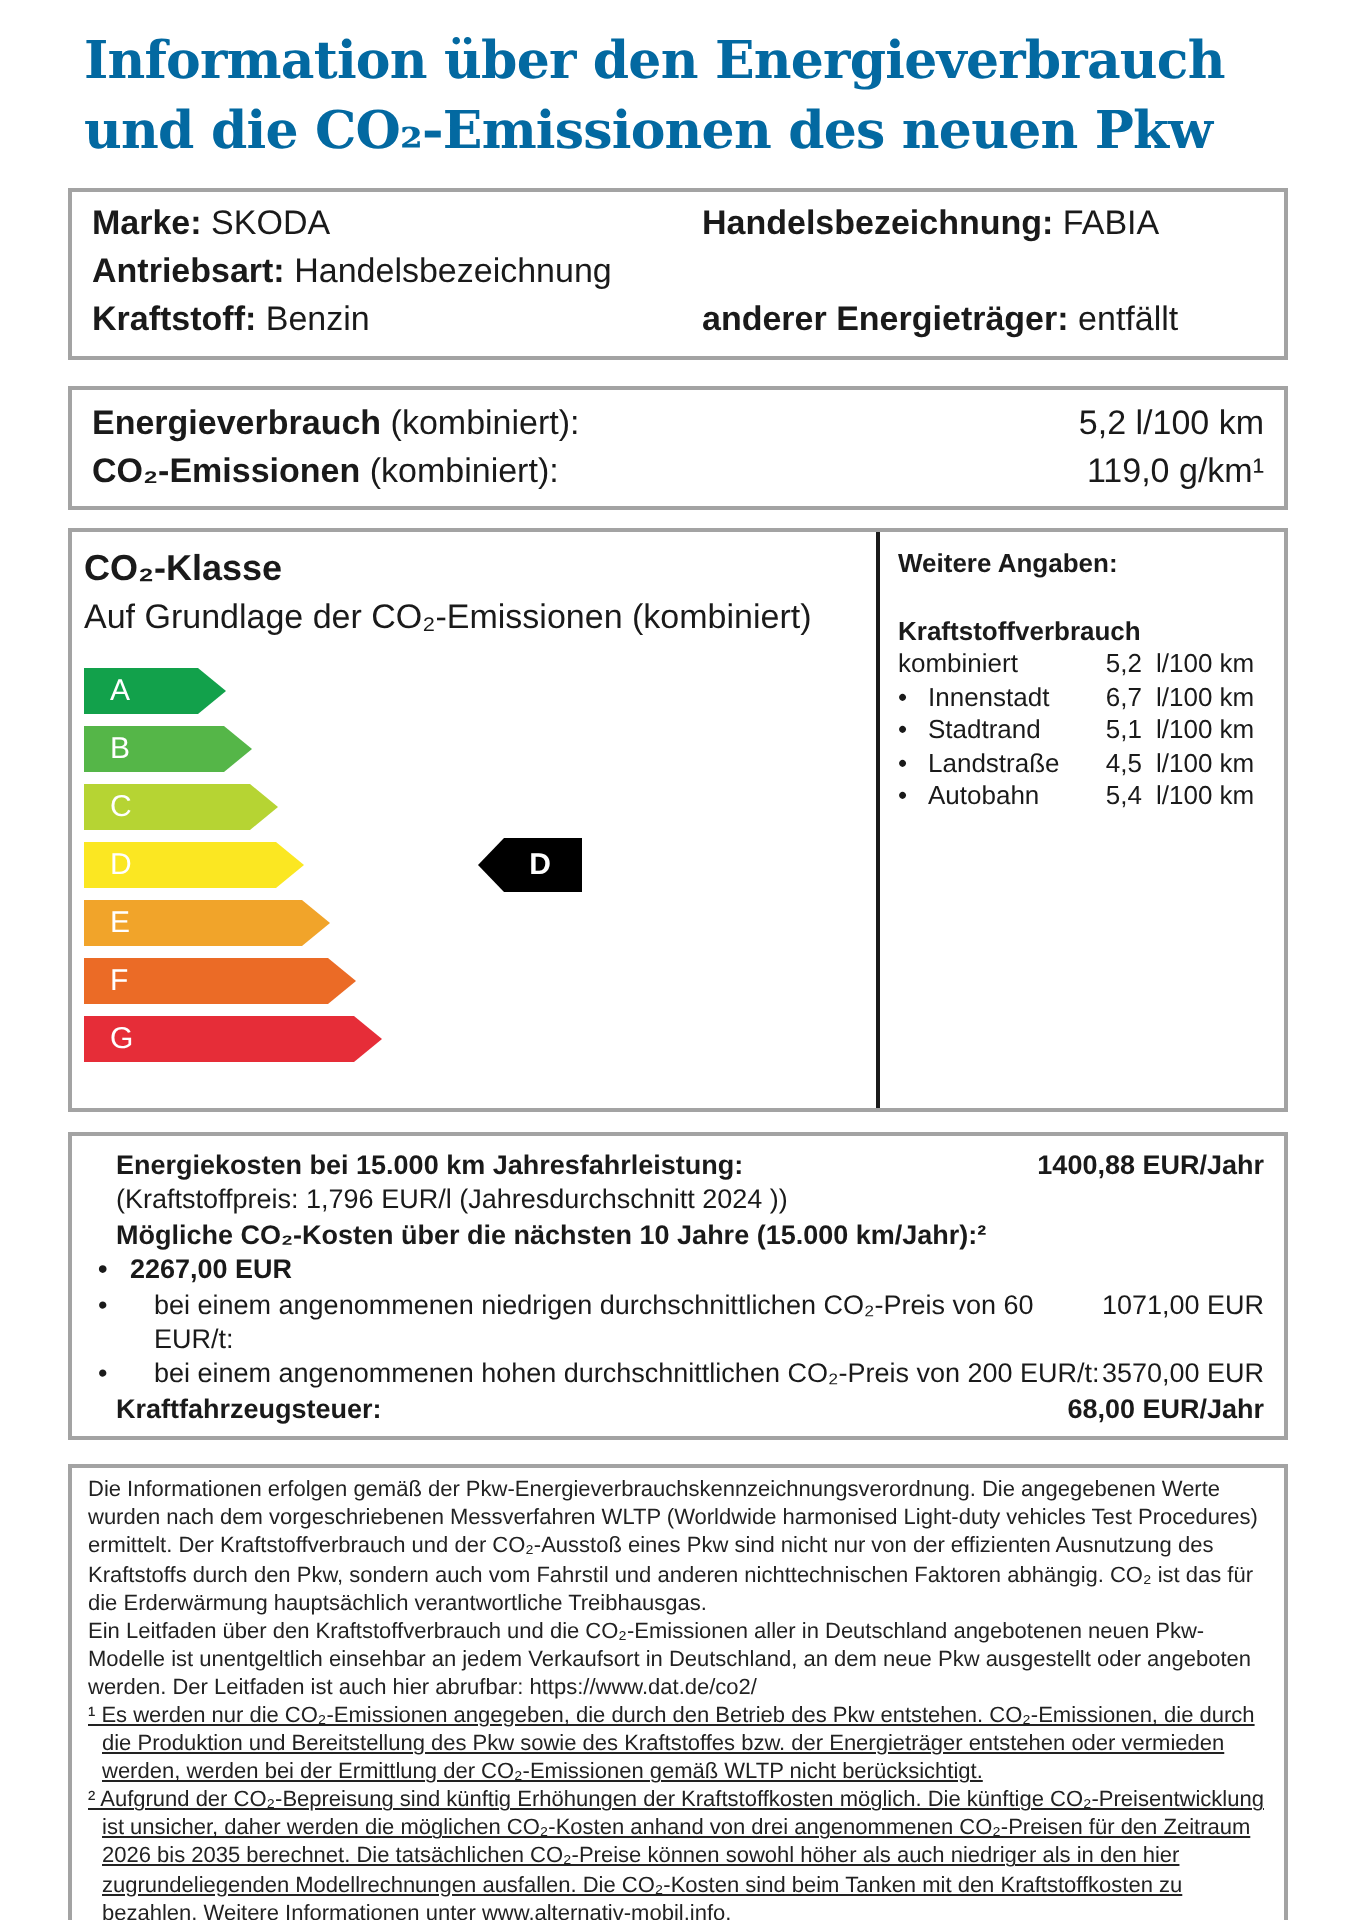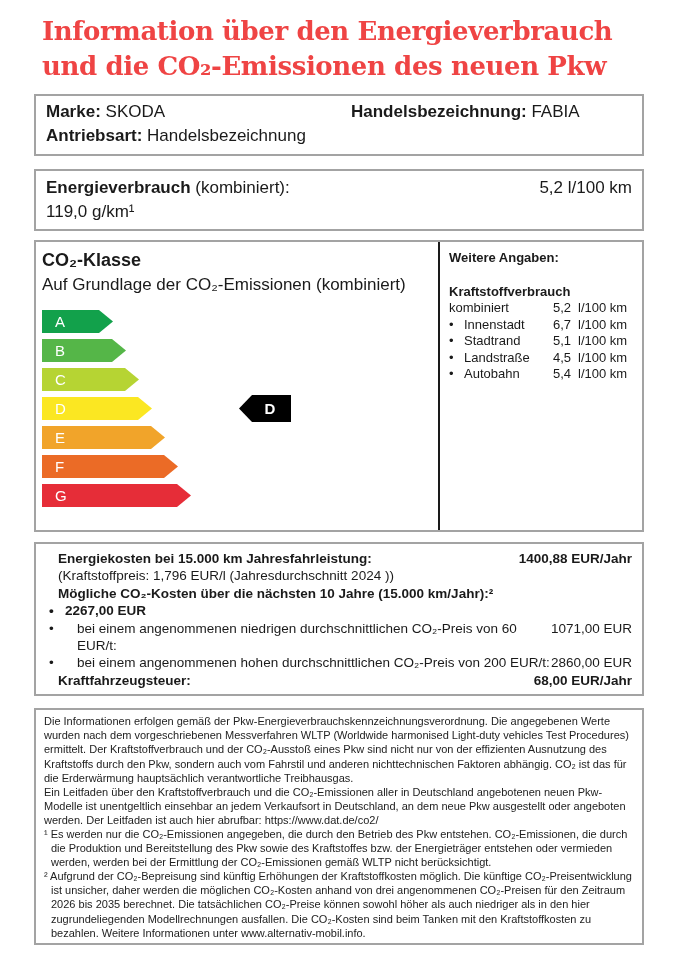--- a/index.html
+++ b/index.html
@@ -13,21 +13,21 @@
   .page { position:relative; width:678px; height:960px; overflow:hidden; background:#fff; }
 
   
   .title {
     margin:14px 34px 10px 42px;
     font-family:"DejaVu Serif", serif;
     font-weight:700;
     font-size:26px;
     line-height:35px;
     letter-spacing:-0.4px;
-    color:#ef4444;
+    color:#0369a1;
   }
 
   .box {
     border:2px solid #a3a3a3;
     margin:0 34px;
     box-sizing:border-box;
     background:#fff;
   }
 
   
@@ -88,21 +88,21 @@
   .costs-box { margin-top:10px; padding:6px 10px 5px 10px; font-size:13.5px; line-height:17.4px; }
   .k-row { display:flex; }
   .k-label { flex:1;padding-left:12px; }
   .k-value { text-align:right; }
   .k-bullet { flex:0 0 16px; padding-left:3px; }
   .bold { font-weight:700; }
 
   
   .fineprint-box { margin-top:12px; padding:4px 8px 3px 8px; font-size:11px; line-height:14.1px; color:#222; }
   .fineprint-box p { margin:0; }
-  .fn { padding-left:7px; text-indent:-7px; }
+  .fn { padding-left:7px; text-indent:-7px;text-decoration:underline; }
 </style>
 </head>
 <body>
 
 <div class="page">
 
   <div class="title">
     <div>Information über den Energieverbrauch</div>
     <div>und die CO₂-Emissionen des neuen Pkw</div>
   </div>
@@ -118,30 +118,43 @@
         <span>FABIA</span>
       </div>
     </div>
     <div class="v-row">
       <div class="v-cell-left">
         <span class="lbl">Antriebsart:</span>
         <span>Handelsbezeichnung</span>
       </div>
       <div class="v-cell-right"></div>
     </div>
+    <div class="v-row">
+      <div class="v-cell-left">
+        <span class="lbl">Kraftstoff:</span>
+        <span>Benzin</span>
+      </div>
+      <div class="v-cell-right">
+        <span class="lbl">anderer Energieträger:</span>
+        <span>entfällt</span>
+      </div>
+    </div>
   </div>
 
   <div class="box consumption-box">
     <div class="c-row">
       <div class="c-label">
         <span class="lbl">Energieverbrauch</span><span> (kombiniert):</span>
       </div>
       <div class="c-value">5,2 l/100 km</div>
     </div>
     <div class="c-row">
+      <div class="c-label">
+        <span class="lbl">CO₂-Emissionen</span><span> (kombiniert):</span>
+      </div>
       <div class="c-value">119,0 g/km¹</div>
     </div>
   </div>
 
   <div class="box co2-box">
     <div class="co2-left">
       <div class="co2-heading">CO₂-Klasse</div>
       <div class="co2-sub">Auf Grundlage der CO₂-Emissionen (kombiniert)</div>
       <div class="scale">
           <div class="class-row">
@@ -219,21 +232,21 @@
       <div class="k-value">2267,00 EUR</div>
     </div>
     <div class="k-row">
       <div class="k-bullet">•</div>
       <div class="k-label">bei einem angenommenen niedrigen durchschnittlichen CO₂-Preis von   60  EUR/t:</div>
       <div class="k-value">1071,00 EUR</div>
     </div>
     <div class="k-row">
       <div class="k-bullet">•</div>
       <div class="k-label">bei einem angenommenen hohen durchschnittlichen CO₂-Preis von  200  EUR/t:</div>
-      <div class="k-value">2860,00 EUR</div>
+      <div class="k-value">3570,00 EUR</div>
     </div>
     <div class="k-row bold">
       <div class="k-label">Kraftfahrzeugsteuer:</div>
       <div class="k-value">68,00 EUR/Jahr</div>
     </div>
   </div>
 
   <div class="box fineprint-box">
     <p>Die Informationen erfolgen gemäß der Pkw-Energieverbrauchskennzeichnungsverordnung. Die angegebenen Werte wurden nach dem vorgeschriebenen Messverfahren WLTP (Worldwide harmonised Light-duty vehicles Test Procedures) ermittelt. Der Kraftstoffverbrauch und der CO₂-Ausstoß eines Pkw sind nicht nur von der effizienten Ausnutzung des Kraftstoffs durch den Pkw, sondern auch vom Fahrstil und anderen nichttechnischen Faktoren abhängig. CO₂ ist das für die Erderwärmung hauptsächlich verantwortliche Treibhausgas.</p>
     <p>Ein Leitfaden über den Kraftstoffverbrauch und die CO₂-Emissionen aller in Deutschland angebotenen neuen Pkw-Modelle ist unentgeltlich einsehbar an jedem Verkaufsort in Deutschland, an dem neue Pkw ausgestellt oder angeboten werden. Der Leitfaden ist auch hier abrufbar:   https://www.dat.de/co2/</p>

